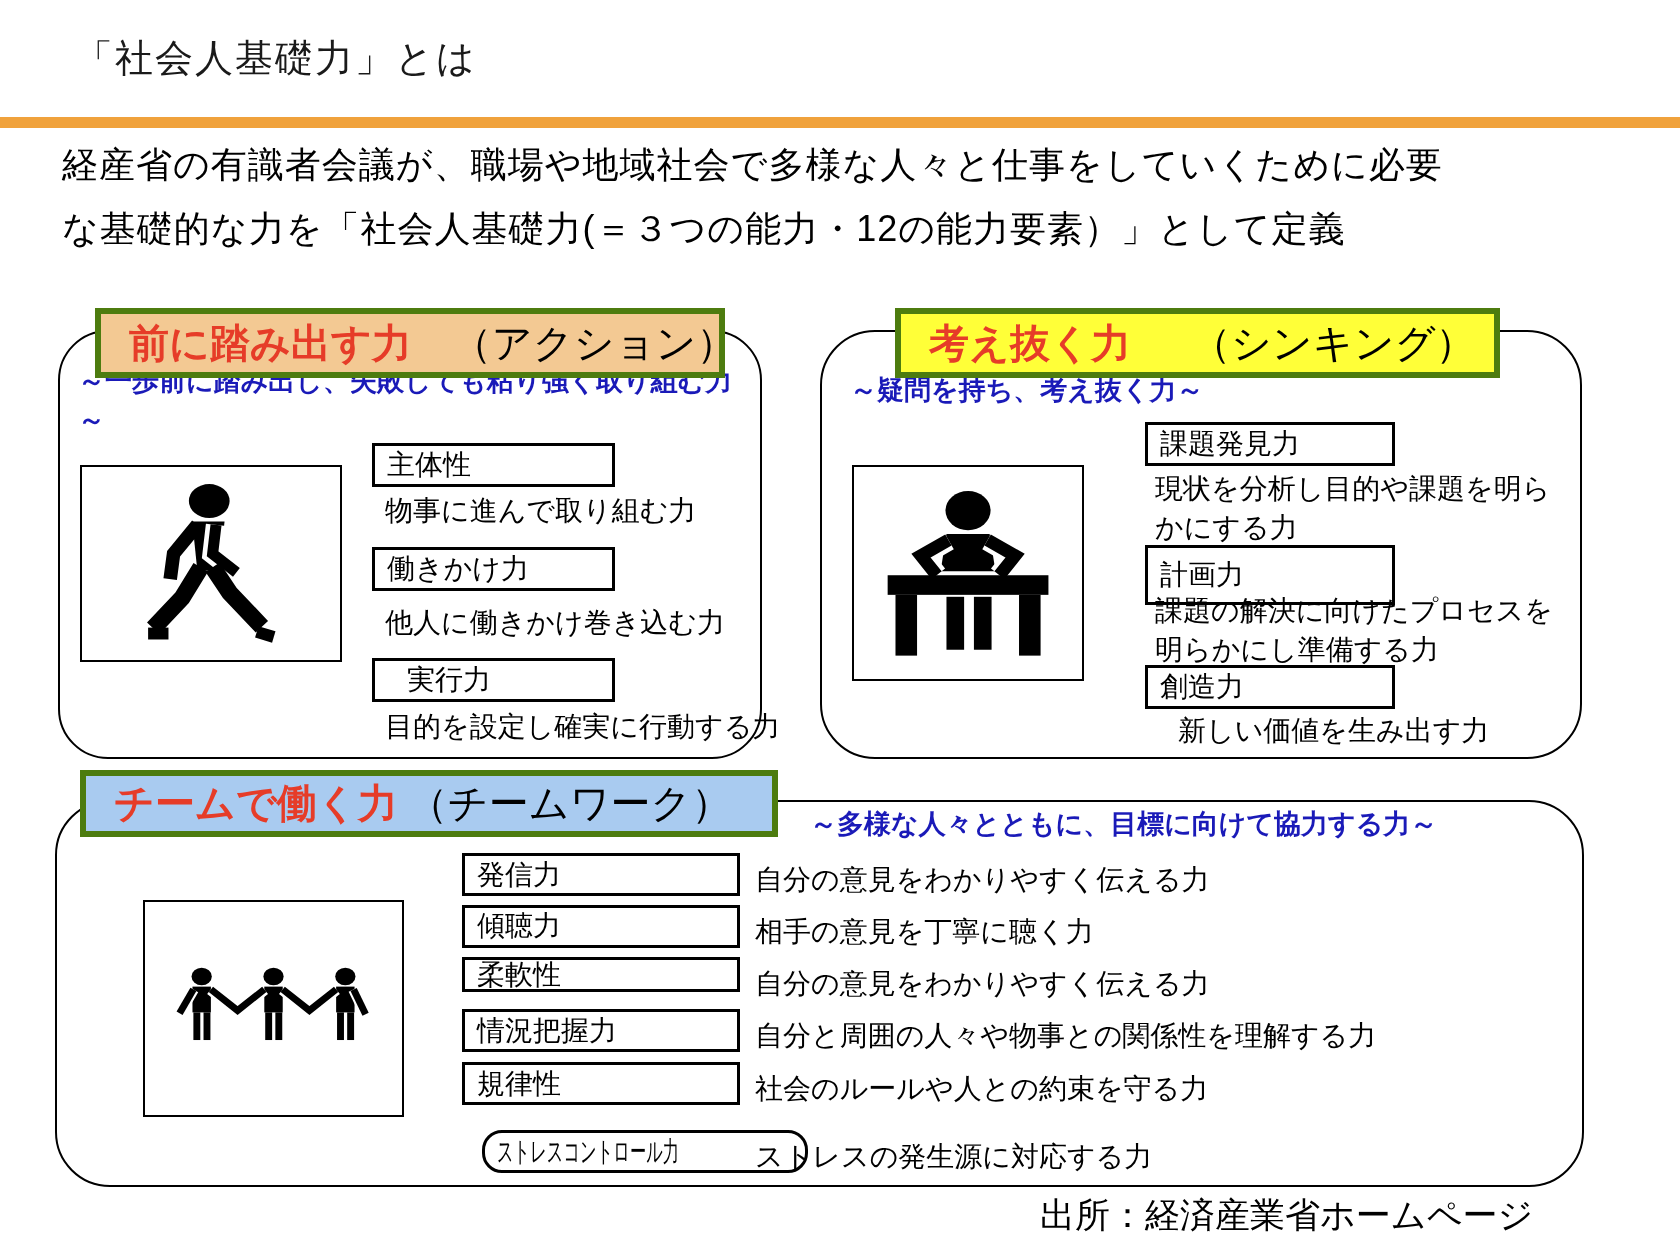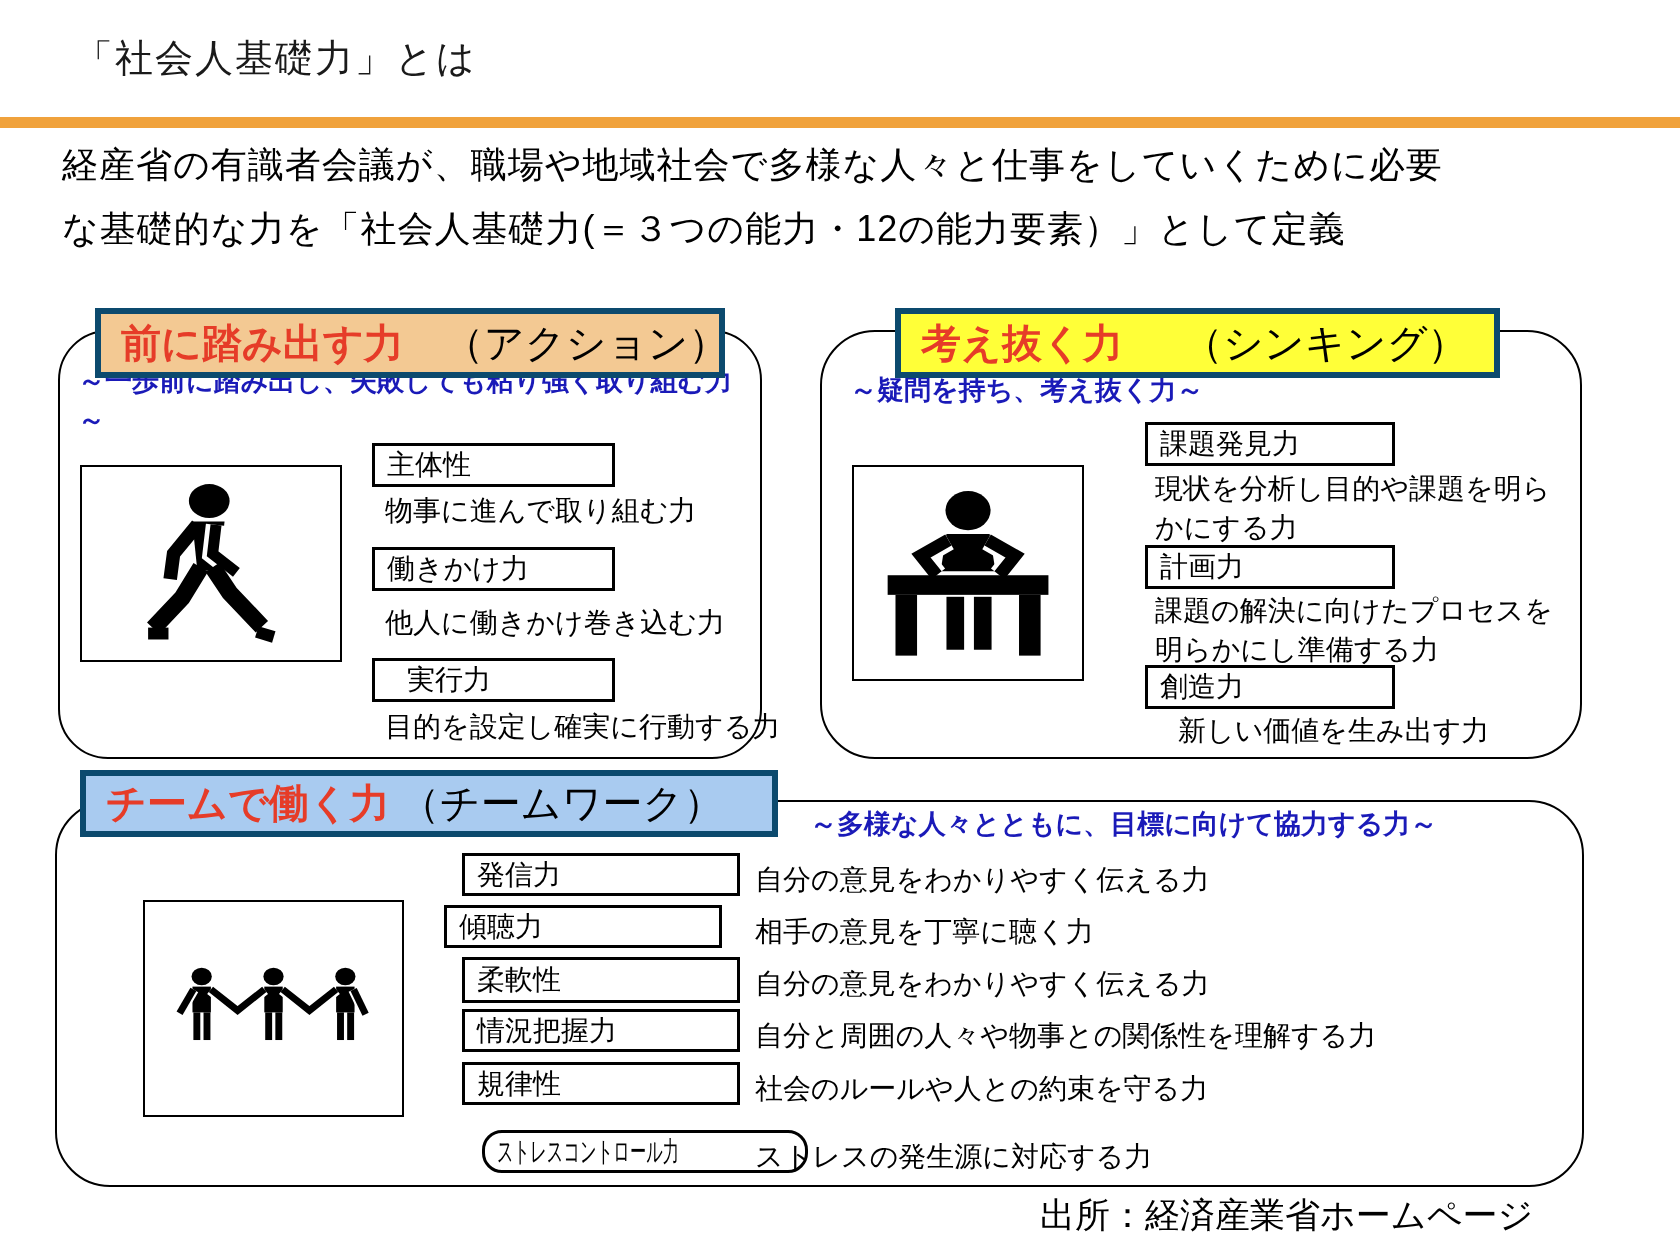--- a/index.html
+++ b/index.html
@@ -10,21 +10,21 @@
   .accent-bar { position:absolute; left:0; top:117px; width:1680px; height:11px; background:var(--accent-bar,#F0A23C); }
   .intro { position:absolute; left:62px; top:147px; font-size:36px; line-height:1.0; color:#000; }
   .intro .line { display:block; white-space:nowrap; letter-spacing:1px; }
   .intro .line + .line { margin-top:28px; }
 
   .rbox { position:absolute; border:2.5px solid #000; background:transparent; z-index:1; }
   .rbox.action   { left:58px;  top:330px; width:700px;  height:425px; border-radius:50px; }
   .rbox.thinking { left:820px; top:330px; width:758px;  height:425px; border-radius:55px; }
   .rbox.teamwork { left:55px;  top:800px; width:1525px; height:383px; border-radius:55px; }
 
-  .hdr { position:absolute; border:6px solid #0c4a6e; box-sizing:border-box; display:flex; align-items:center; padding-left:20px; z-index:3; }
+  .hdr { position:absolute; border:6px solid #4d7c0f; box-sizing:border-box; display:flex; align-items:center; padding-left:28px; z-index:3; }
   .hdr .t { font-weight:bold; font-size:40px; color:var(--header-title-red,#E63C28); white-space:nowrap; }
   .hdr .s { font-weight:normal; font-size:40px; color:#000; white-space:nowrap; }
   .hdr.action   { left:95px;  top:308px; width:630px; height:70px; background:var(--action-header-bg,#F3C993); }
   .hdr.action .s   { margin-left:40px; }
   .hdr.thinking { left:895px; top:308px; width:605px; height:70px; background:var(--thinking-header-bg,#FFFF38); }
   .hdr.thinking .s { margin-left:60px; }
   .hdr.teamwork { left:80px;  top:770px; width:698px; height:67px; background:var(--teamwork-header-bg,#A9CBF0); }
   .hdr.teamwork .s { margin-left:10px; }
 
   .sub { position:absolute; font-weight:bold; font-size:27px; color:var(--subtitle-blue,#1A1AB8); z-index:2; }
@@ -46,30 +46,30 @@
   
   .lb-a0 { left:372px; top:443px; width:243px; height:44px; }
   .lb-a1 { left:372px; top:547px; width:243px; height:44px; }
   .lb-a2 { left:372px; top:658px; width:243px; height:44px;padding-left:32px; }
   .de-a0 { left:385px; top:492px; }
   .de-a1 { left:385px; top:604px; }
   .de-a2 { left:385px; top:708px; }
 
   
   .lb-t0 { left:1145px; top:422px; width:250px; height:44px; }
-  .lb-t1 { left:1145px; top:545px; width:250px; height:44px; }
+  .lb-t1 { left:1145px; top:545px; width:250px; height:60px; }
   .lb-t2 { left:1145px; top:665px; width:250px; height:44px; }
   .de-t0 { left:1155px; top:470px; width:410px; line-height:1.38; }
   .de-t1 { left:1155px; top:592px; width:410px; line-height:1.38; }
   .de-t2 { left:1178px; top:712px; }
 
   
   .lb-w0 { left:462px; top:853px;  width:278px; height:43px; }
-  .lb-w1 { left:444px; top:905px;  width:278px; height:43px; }
-  .lb-w2 { left:462px; top:957px;  width:278px; height:46px; }
+  .lb-w1 { left:462px; top:905px;  width:278px; height:43px;align-items:flex-end; }
+  .lb-w2 { left:462px; top:957px;  width:278px; height:35px; }
   .lb-w3 { left:462px; top:1009px; width:278px; height:43px; }
   .lb-w4 { left:462px; top:1062px; width:278px; height:43px; }
   .lb-w5 { left:482px; top:1130px; width:326px; height:43px;border-radius:20px; }
   .de-w0 { left:755px; top:861px; }
   .de-w1 { left:755px; top:913px; }
   .de-w2 { left:755px; top:965px; }
   .de-w3 { left:755px; top:1017px; }
   .de-w4 { left:755px; top:1070px; }
   .de-w5 { left:755px; top:1138px; }
 

